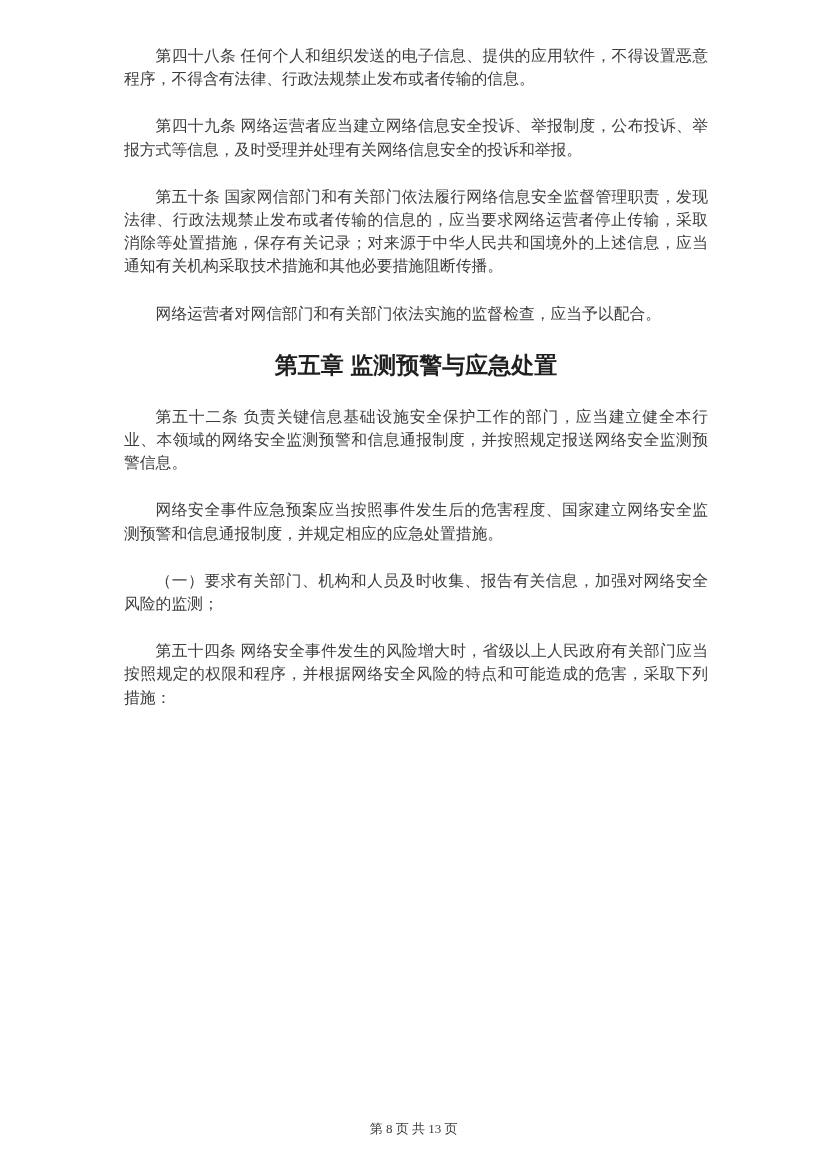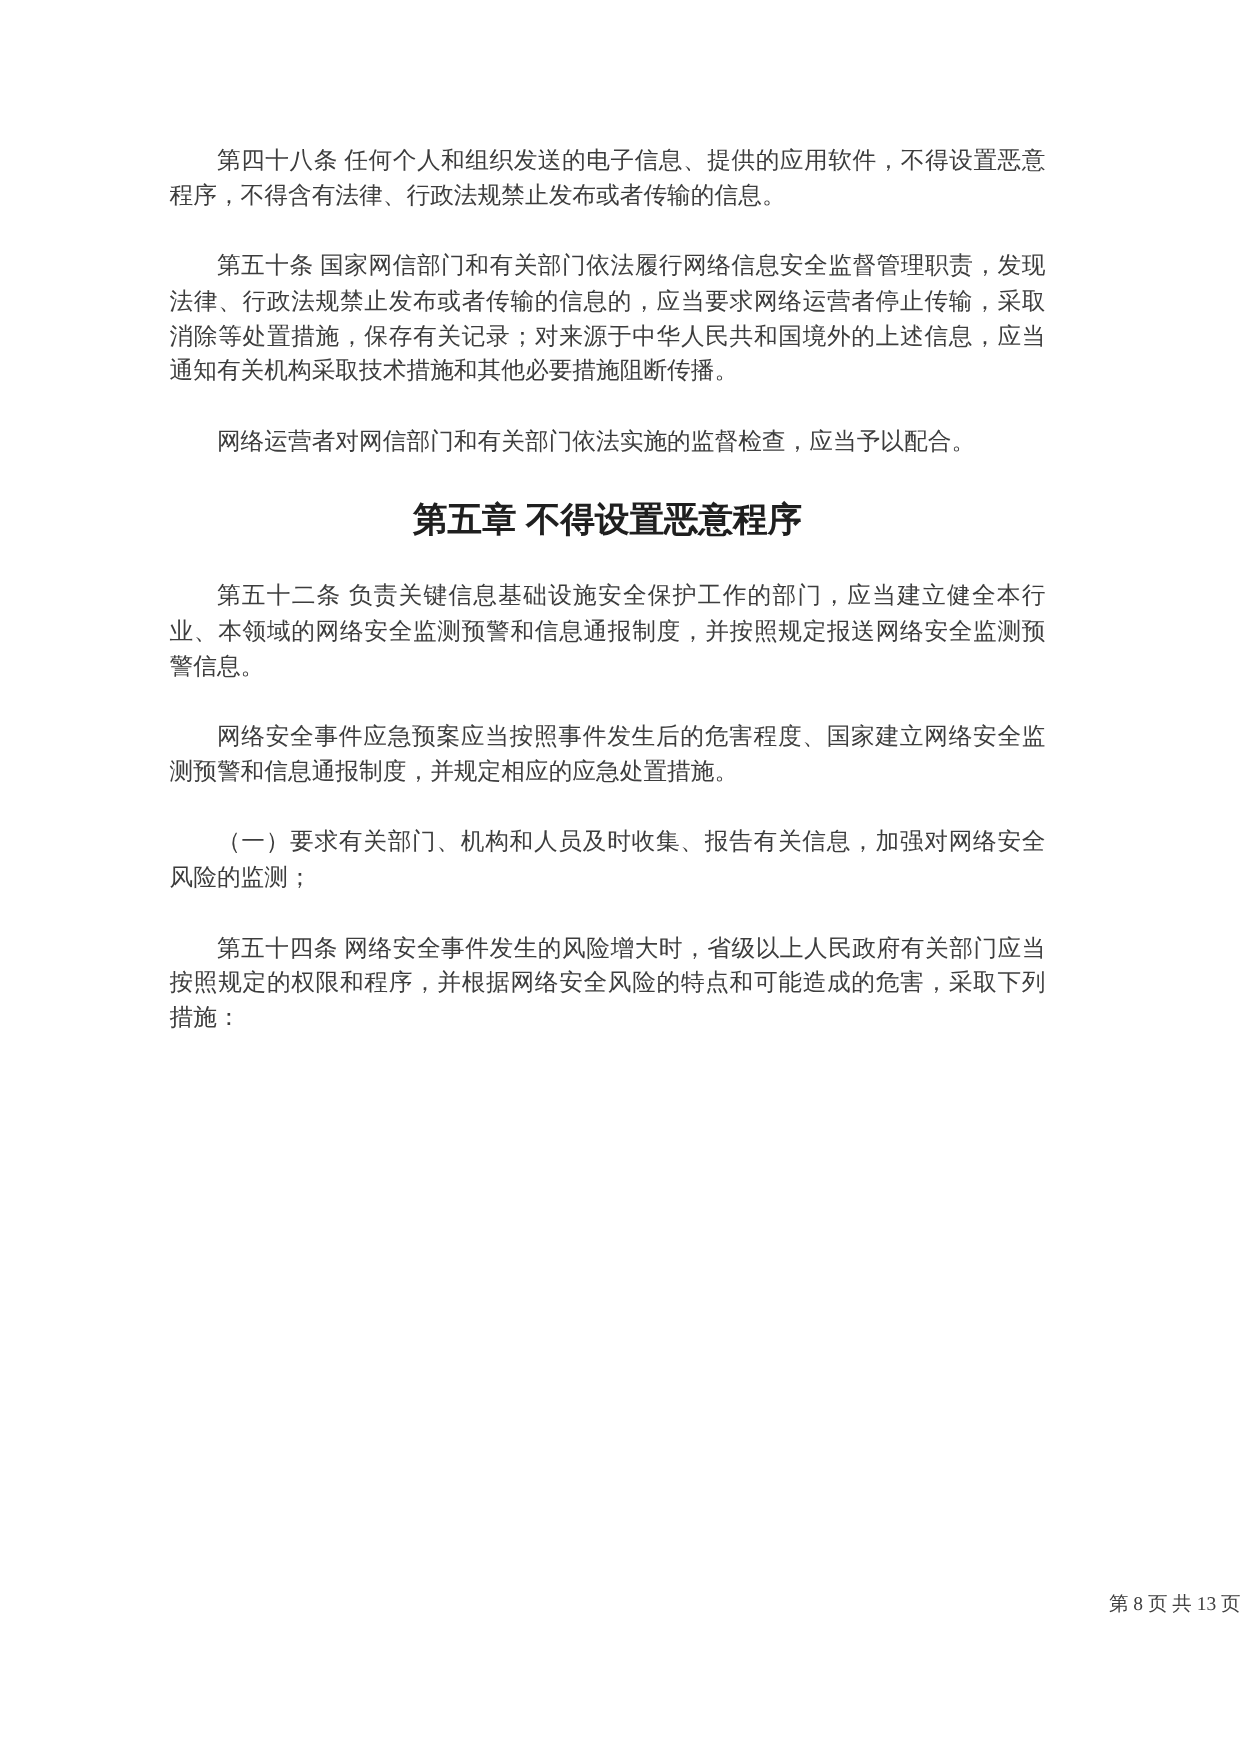--- a/index.html
+++ b/index.html
@@ -15,24 +15,24 @@
     overflow: hidden;
     font-family: "Liberation Serif", "DejaVu Serif", serif;
   }
   .doc-page {
     position: absolute;
     inset: 0;
     background: #ffffff;
   }
   .doc-body {
     position: absolute;
-    left: 113px;
+    left: 124px;
     top: 0;
     width: 584px;
-    padding-top: 96px;
+    padding-top: 44px;
   }
   .law-paragraph {
     font-family: "Liberation Serif", "DejaVu Serif", serif;
     font-size: 15.8px;
     line-height: 23.2px;
     color: #3d3d3d;
     text-align: justify;
     text-indent: 2em;
     margin: 0 0 24px 0;
     word-break: normal;
@@ -44,36 +44,37 @@
     line-height: 32px;
     color: #1f1f1f;
     text-align: center;
     text-indent: 0;
     margin: 0 0 24px 0;
   }
   .page-footer {
     position: absolute;
     left: 0;
     right: 0;
-    top: 1060px;
-    text-align: right;
+    top: 1120px;
+    text-align: center;
     font-family: "Liberation Serif", "DejaVu Serif", serif;
     font-size: 13px;
     line-height: 18px;
     color: #3d3d3d;
   }
 </style>
 </head>
 <body>
 
 <div class="doc-page">
   <div class="doc-body" id="doc-body">
       <div class="law-paragraph">第四十八条 任何个人和组织发送的电子信息、提供的应用软件，不得设置恶意程序，不得含有法律、行政法规禁止发布或者传输的信息。</div>
+      <div class="law-paragraph">第四十九条 网络运营者应当建立网络信息安全投诉、举报制度，公布投诉、举报方式等信息，及时受理并处理有关网络信息安全的投诉和举报。</div>
       <div class="law-paragraph">第五十条 国家网信部门和有关部门依法履行网络信息安全监督管理职责，发现法律、行政法规禁止发布或者传输的信息的，应当要求网络运营者停止传输，采取消除等处置措施，保存有关记录；对来源于中华人民共和国境外的上述信息，应当通知有关机构采取技术措施和其他必要措施阻断传播。</div>
       <div class="law-paragraph">网络运营者对网信部门和有关部门依法实施的监督检查，应当予以配合。</div>
-      <div class="chapter-heading">第五章 不得设置恶意程序</div>
+      <div class="chapter-heading">第五章 监测预警与应急处置</div>
       <div class="law-paragraph">第五十二条 负责关键信息基础设施安全保护工作的部门，应当建立健全本行业、本领域的网络安全监测预警和信息通报制度，并按照规定报送网络安全监测预警信息。</div>
       <div class="law-paragraph">网络安全事件应急预案应当按照事件发生后的危害程度、国家建立网络安全监测预警和信息通报制度，并规定相应的应急处置措施。</div>
       <div class="law-paragraph">（一）要求有关部门、机构和人员及时收集、报告有关信息，加强对网络安全风险的监测；</div>
       <div class="law-paragraph">第五十四条 网络安全事件发生的风险增大时，省级以上人民政府有关部门应当按照规定的权限和程序，并根据网络安全风险的特点和可能造成的危害，采取下列措施：</div>
     </div>
   <div class="page-footer">第 8 页 共 13 页</div>
 </div>
 
 </body></html>

